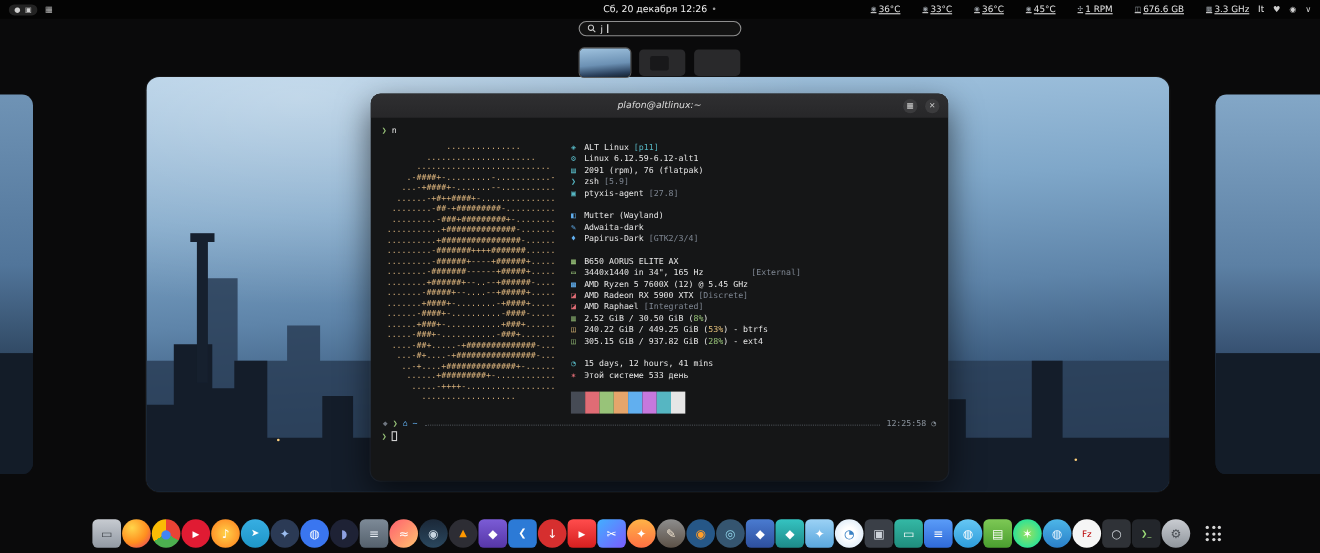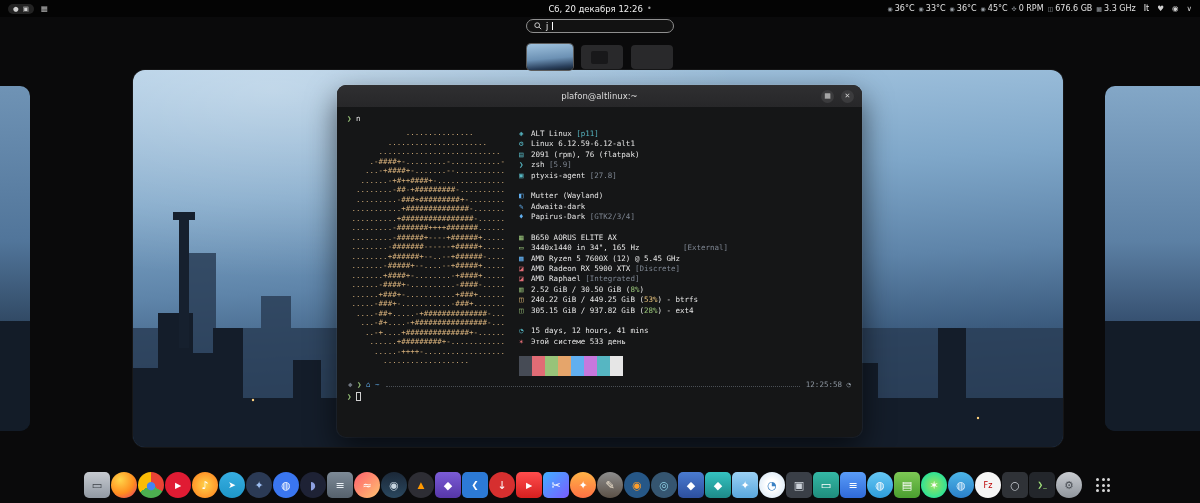--- a/index.html
+++ b/index.html
@@ -7,21 +7,21 @@
   body { background:#0a0a0b; font-family:"DejaVu Sans", sans-serif; color:#e8e8e8; overflow:hidden; position:relative; }
 
   
   .topbar { position:absolute; top:0; left:0; right:0; height:17px; background:#040404; display:flex; align-items:center; padding:0 8px; font-size:8.5px; color:#d6d6d6; z-index:60; }
   .tb-left { display:flex; align-items:center; gap:7px; }
   .tb-pill { background:#232323; border-radius:8px; padding:1px 5px; display:flex; gap:4px; align-items:center; font-size:6.5px; color:#cfcfcf; }
   .tb-lone { font-size:7.5px; color:#b9b9b9; }
   .tb-clock { position:absolute; left:50%; transform:translateX(-50%); display:flex; gap:4px; align-items:center; color:#f0f0f0;text-align:right; }
   .tb-clock .dot { color:#9a9a9a; font-size:8px; }
   .tb-right { margin-left:auto; display:flex; align-items:center; gap:8px; }
-  .stats { display:flex; align-items:flex-end; gap:4px; }
+  .stats { display:flex; align-items:flex-end; gap:20px;text-decoration:underline; }
   .stat { display:flex; align-items:center; gap:2px; }
   .stat .g { font-size:6px; color:#9aa0a6; }
   .stat .t { font-size:8px; color:#e3e3e3; }
   .kbd { font-size:8px; color:#ececec; }
   .tb-ic { font-size:7.5px; color:#cfcfcf; }
 
   
   .search-wrap { position:absolute; top:19px; left:0; right:0; display:flex; justify-content:center; z-index:55; }
   .search { width:148px; height:14px; border:1px solid #8f8f8f; border-radius:8px; background:#121212; display:flex; align-items:center; padding:0 7px; gap:4px; }
   .search .q { font-size:8px; color:#f0f0f0; }
@@ -39,21 +39,21 @@
   .sliver-left { left:0; width:30px; border-radius:0 10px 10px 0; background:linear-gradient(180deg,#6f93b5 0%,#51759a 45%,#24384f 78%,#101a28 100%); }
   .sliver-right { right:0; width:95px; border-radius:10px 0 0 10px; background:linear-gradient(180deg,#83a7c7 0%,#5c80a4 45%,#2a4160 76%,#15202f 100%); }
   .sliver .sky-band { position:absolute; bottom:0; left:0; right:0; height:32%; background:#131c28; }
 
   
   .main-ws { position:absolute; left:133px; top:70px; width:930px; height:377px; border-radius:12px; overflow:hidden; box-shadow:0 0 0 1px rgba(255,255,255,0.05); }
   .main-ws svg { position:absolute; inset:0; display:block; }
 
   
   .term { position:absolute; left:204px; top:15px; width:525px; height:352px; border-radius:9px; background:#151617; box-shadow:0 12px 30px rgba(0,0,0,.6), 0 0 0 1px rgba(255,255,255,.07); display:flex; flex-direction:column; overflow:hidden; }
-  .term-hdr { height:22px; flex:none; background:linear-gradient(#2f2f31,#272729); display:flex; align-items:center; position:relative; padding:0 8px; }
+  .term-hdr { height:22px; flex:none; background:linear-gradient(#2f2f31,#272729); display:flex; align-items:center; position:relative; padding:0 8px;font-style:italic; }
   .term-title { position:absolute; left:50%; transform:translateX(-50%); font-size:8.5px; color:#dcdcdc; }
   .term-btns { margin-left:auto; display:flex; gap:7px; align-items:center; }
   .tbtn { width:13px; height:13px; border-radius:50%; background:#3b3b3d; color:#cccccc; font-size:7px; display:flex; align-items:center; justify-content:center; }
   .term-body { flex:1; padding:5px 10px 0; font-family:"DejaVu Sans Mono", monospace; font-size:7.5px; color:#e6e6e6; display:flex; flex-direction:column; }
   .p-top { margin:2px 0 5px; }
   .green { color:#98c379; }
   .content-row { display:flex; gap:14px; }
   pre.art { font-family:"DejaVu Sans Mono", monospace; font-size:7.5px; line-height:9.5px; white-space:pre; }
   .ff { padding-top:1px; }
   .ff-line { white-space:pre; height:10.4px; line-height:10.4px; }
@@ -104,21 +104,21 @@
           <span class="stat">
             <span class="g">◉</span>
             <span class="t">36°C</span>
           </span>
           <span class="stat">
             <span class="g">◉</span>
             <span class="t">45°C</span>
           </span>
           <span class="stat">
             <span class="g">✣</span>
-            <span class="t">0 RPM</span>
+            <span class="t">1 RPM</span>
           </span>
           <span class="stat">
             <span class="g">◫</span>
             <span class="t">676.6 GB</span>
           </span>
           <span class="stat">
             <span class="g">▩</span>
             <span class="t">3.3 GHz</span>
           </span>
         </div>

